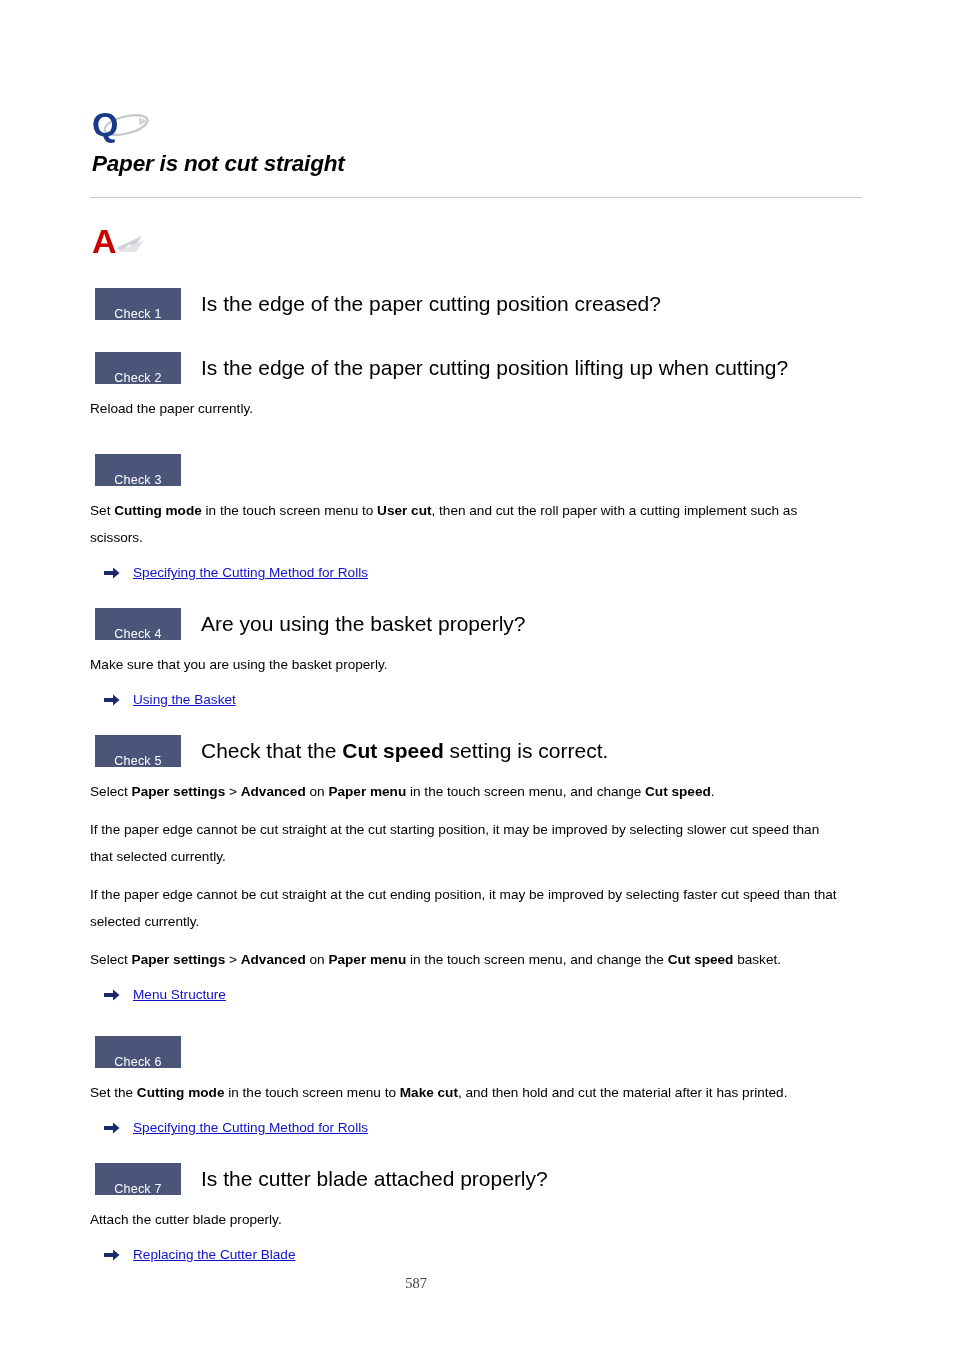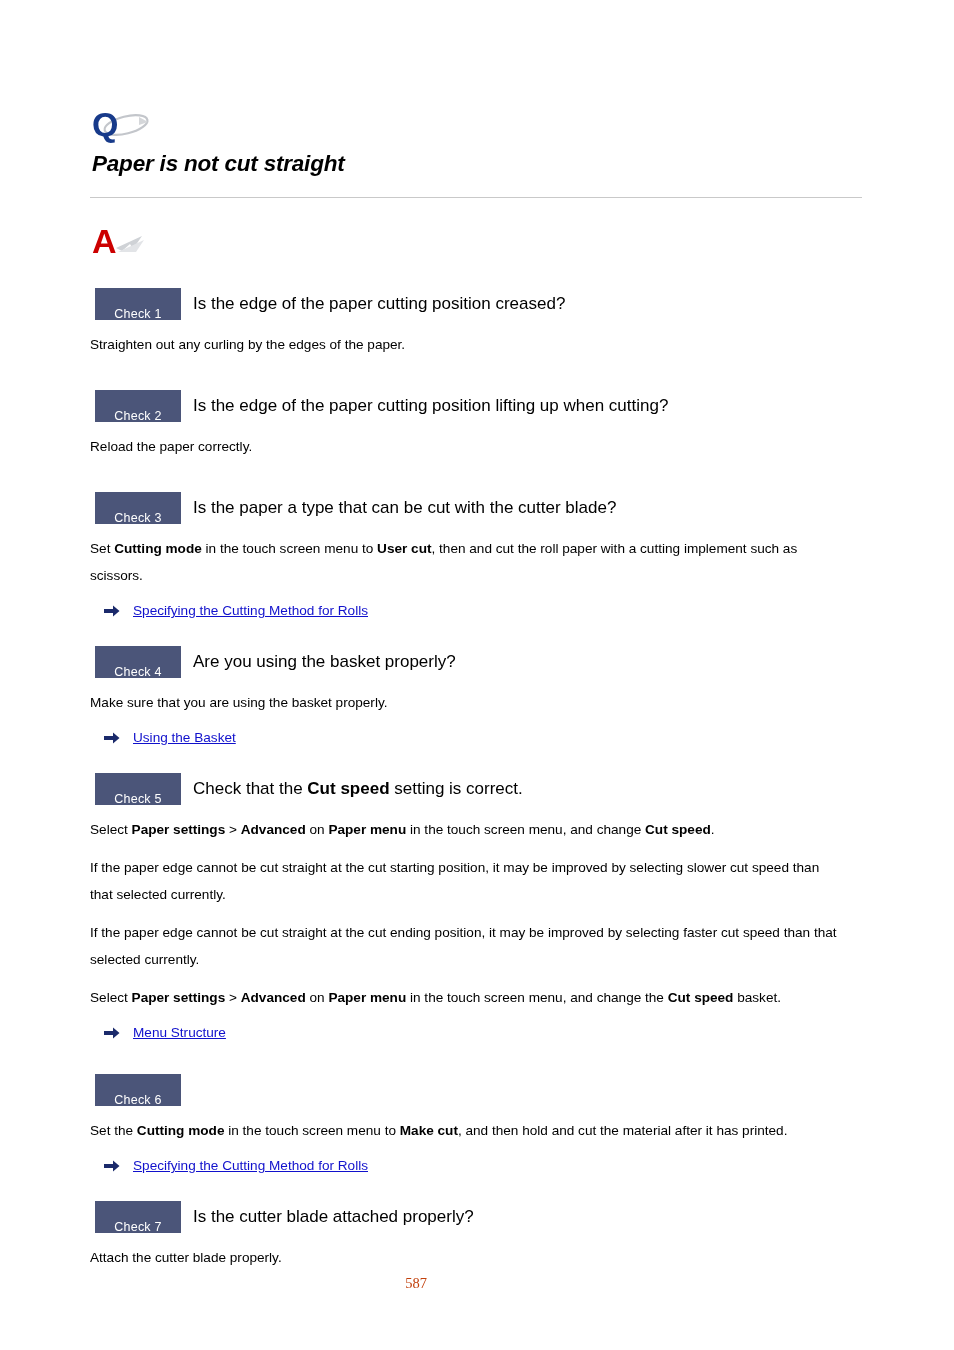--- a/index.html
+++ b/index.html
@@ -86,24 +86,24 @@
     height: 20px;
     min-width: 86px;
     text-align: center;
     padding: 16px 6px;
     box-sizing: border-box;
     letter-spacing: 0.2px;
     flex: 0 0 auto;
     margin-left: 5px;
   }
   .check-question {
-    font-size: 17px;
+    font-size: 21px;
     line-height: 22px;
     color: #000;
-    margin-left: 12px;
+    margin-left: 20px;
     white-space: nowrap;
   }
   .check-question b { font-weight: bold; }
 
   .body-text {
     font-size: 13.6px;
     line-height: 27px;
     color: #000;
     margin: 11px 0 0 0;
     width: 752px;
@@ -134,21 +134,21 @@
 
   
   .footer-page-number {
     position: absolute;
     left: 0;
     top: 1275px;
     width: 832px;
     text-align: center;
     font-family: "Liberation Serif", serif;
     font-size: 14.5px;
-    color: #c2410c;
+    color: #404040;
   }
 </style>
 </head>
 <body>
 
 <div class="page">
 
   <div class="content">
 
     <div class="qa-icon">
@@ -170,35 +170,33 @@
         <text x="0" y="31" font-family="'Liberation Sans', sans-serif" font-size="34" font-weight="bold" fill="#cc0000">A</text>
       </svg>
     </div>
 
     <div id="checks-container">
         <div class="check-block">
           <div class="check-head">
             <span class="check-badge">Check 1</span>
             <div class="check-question"><span>Is the edge of the paper cutting position creased?</span></div>
           </div>
-          <div class="body-text"><span>Straighten out any curling by the edges of the paper.</span></div>
           <div class="gap-lg"></div>
         </div>
         <div class="check-block">
           <div class="check-head">
             <span class="check-badge">Check 2</span>
             <div class="check-question"><span>Is the edge of the paper cutting position lifting up when cutting?</span></div>
           </div>
-          <div class="body-text"><span>Reload the paper correctly.</span></div>
+          <div class="body-text"><span>Reload the paper currently.</span></div>
           <div class="gap-lg"></div>
         </div>
         <div class="check-block">
           <div class="check-head">
             <span class="check-badge">Check 3</span>
-            <div class="check-question"><span>Is the paper a type that can be cut with the cutter blade?</span></div>
           </div>
           <div class="body-text"><span>Set </span><b>Cutting mode</b><span> in the touch screen menu to </span><b>User cut</b><span>, then and cut the roll paper with a cutting implement such as scissors.</span></div>
           <div class="link-row">
             <span class="arrow-icon">
               <svg width="16" height="12" viewBox="0 0 16 12" xmlns="http://www.w3.org/2000/svg">
                 <path d="M0 4 H9 V0.5 L15.5 6 L9 11.5 V8 H0 Z" fill="#1b2a6b"></path>
               </svg>
             </span>
             <span class="doc-link">Specifying the Cutting Method for Rolls</span>
           </div>
@@ -253,20 +251,28 @@
             <span class="doc-link">Specifying the Cutting Method for Rolls</span>
           </div>
           <div class="gap-md"></div>
         </div>
         <div class="check-block">
           <div class="check-head">
             <span class="check-badge">Check 7</span>
             <div class="check-question"><span>Is the cutter blade attached properly?</span></div>
           </div>
           <div class="body-text"><span>Attach the cutter blade properly.</span></div>
+          <div class="link-row">
+            <span class="arrow-icon">
+              <svg width="16" height="12" viewBox="0 0 16 12" xmlns="http://www.w3.org/2000/svg">
+                <path d="M0 4 H9 V0.5 L15.5 6 L9 11.5 V8 H0 Z" fill="#1b2a6b"></path>
+              </svg>
+            </span>
+            <span class="doc-link">Replacing the Cutter Blade</span>
+          </div>
         </div>
       </div>
 
   </div>
 
   <div class="footer-page-number">587</div>
 
 </div>
 
 </body></html>

